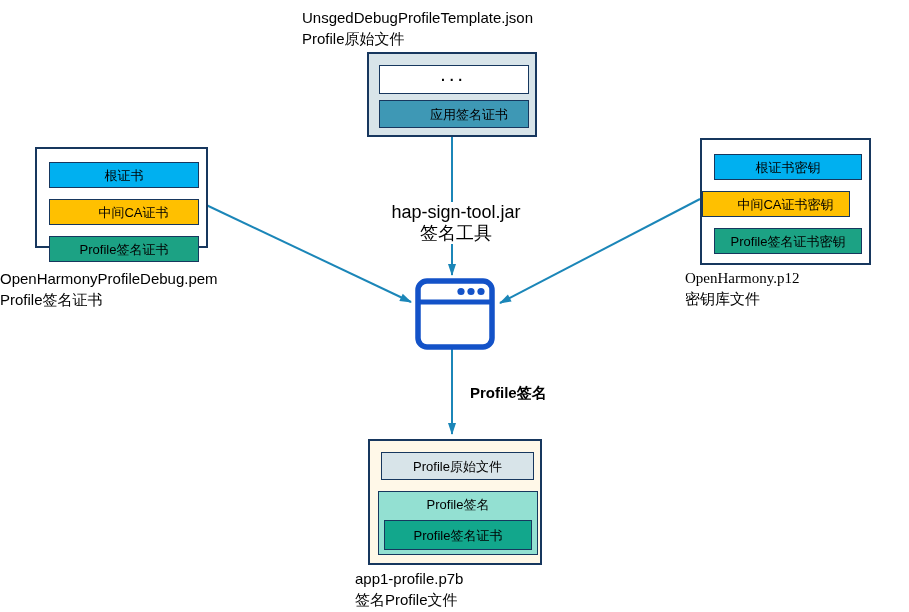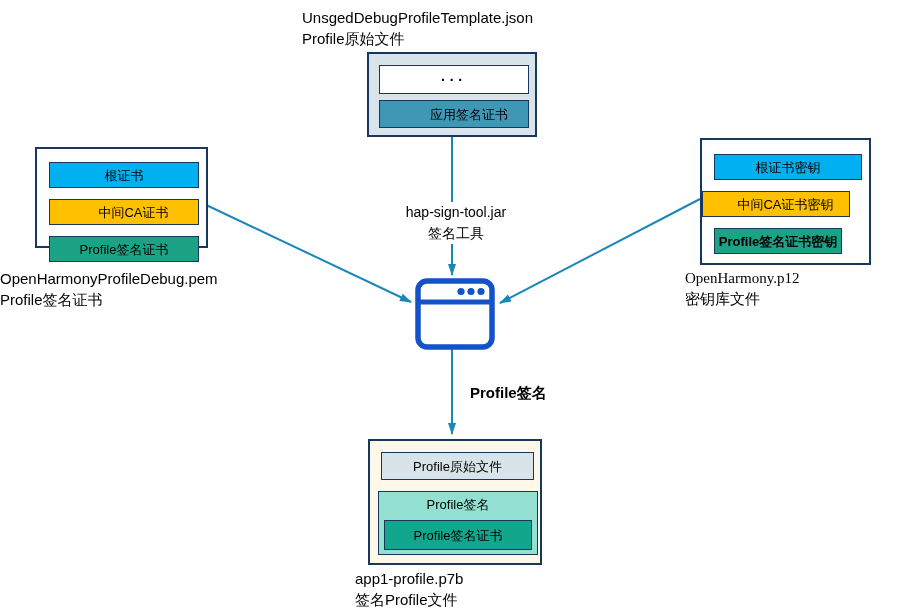--- a/index.html
+++ b/index.html
@@ -25,21 +25,21 @@
   .fill-tealblue{background:#3E98B5;padding-left:30px;}
   .fill-lightteal{background:#93E0D2;}
   .fill-darkteal{background:#12A78C;}
   .fill-grayblue{background:#D8E4E9;}
   .fill-white{background:#ffffff;}
   .panel-white{background:#ffffff;}
   .panel-grayblue{background:#D8E4E9;}
   .panel-cream{background:#FFF8E8;}
   
   .tool-label{
-    background:#ffffff;text-align:center;font-size:14px;line-height:21px;
+    background:#ffffff;text-align:center;font-size:18px;line-height:21px;
     padding:0 4px;white-space:nowrap;
   }
   .arrow-label{
     font-size:15px;font-weight:bold;white-space:nowrap;
   }
   .ellipsis-box{
     font-size:14px;font-weight:bold;letter-spacing:4px;
     display:flex;align-items:center;justify-content:center;
   }
   svg{display:block;}
@@ -77,21 +77,21 @@
   <div class="abs row fill-teal" style="left:12px;top:87px;width:150px;height:26px;">Profile签名证书</div>
 </div>
 <div class="abs caption" style="left:0px;top:268px;width:245px;">
   <div>OpenHarmonyProfileDebug.pem</div>
   <div>Profile签名证书</div>
 </div>
 
 <div class="abs panel panel-white" style="left:700px;top:138px;width:171px;height:127px;">
   <div class="abs row fill-blue" style="left:12px;top:14px;width:148px;height:26px;">根证书密钥</div>
   <div class="abs row fill-orange" style="left:0;top:51px;width:148px;height:26px;">中间CA证书密钥</div>
-  <div class="abs row fill-teal" style="left:12px;top:88px;width:128px;height:26px;font-weight:bold;">Profile签名证书密钥</div>
+  <div class="abs row fill-teal" style="left:12px;top:88px;width:148px;height:26px;">Profile签名证书密钥</div>
 </div>
 <div class="abs caption" style="left:685px;top:268px;width:200px;font-family:Liberation Serif, serif;">
   <div>OpenHarmony.p12</div>
   <div>密钥库文件</div>
 </div>
 
 <div class="abs tool-label" style="left:372px;top:202px;width:160px;">
   <div>hap-sign-tool.jar</div>
   <div>签名工具</div>
 </div>

